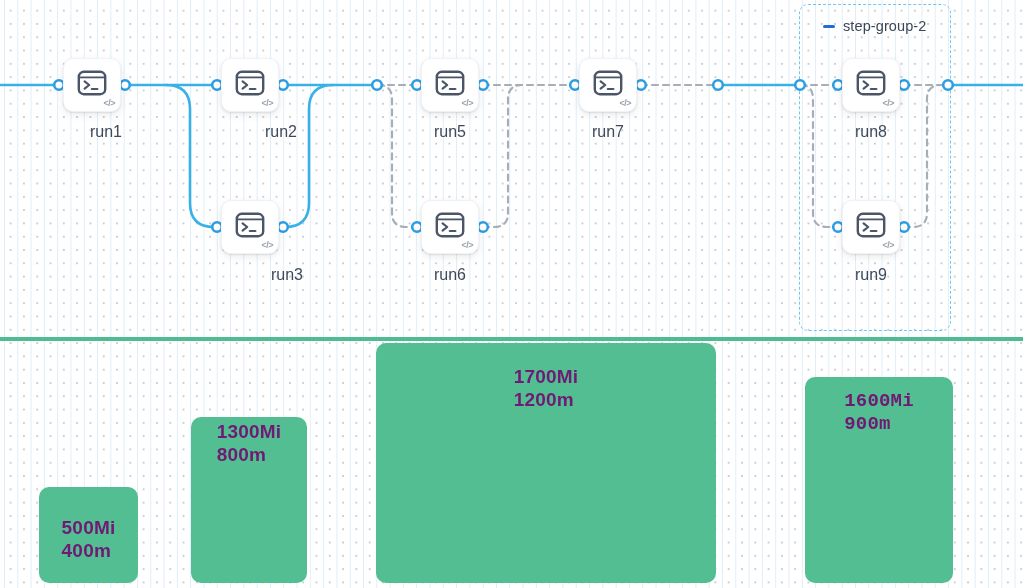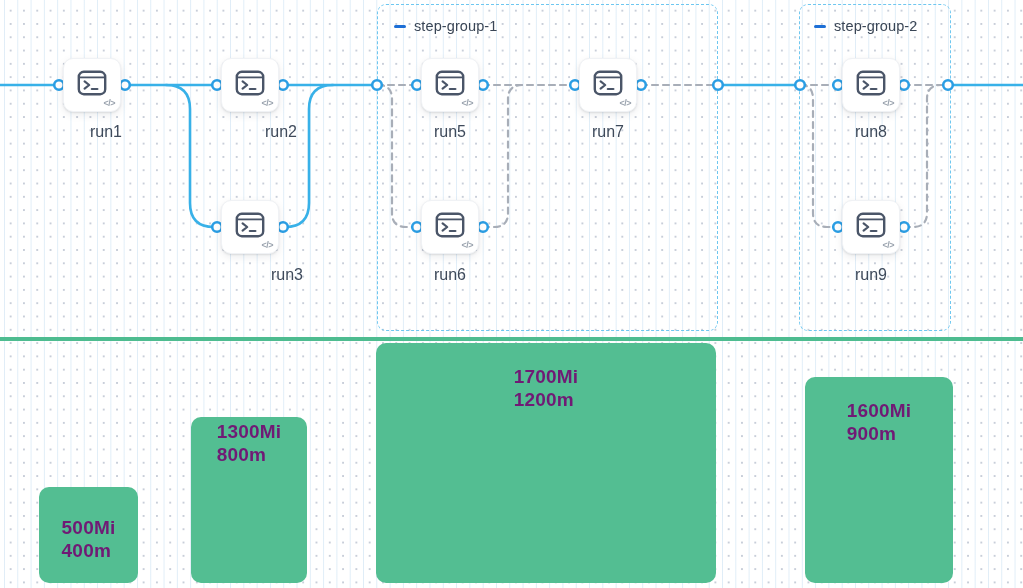--- a/index.html
+++ b/index.html
@@ -23,21 +23,21 @@
     border:1.6px dashed #6ec7f0;border-radius:9px;
     background:transparent;box-sizing:border-box;
   }
   .group-1{left:377px;width:341px;}
   .group-2{left:799px;width:152px;}
   .group-label{
     position:absolute;top:13px;display:flex;align-items:center;gap:8px;
     font-size:14.5px;color:#3a4656;font-weight:500;letter-spacing:.1px;
   }
   .group-1 .group-label{left:16px;}
-  .group-2 .group-label{left:14px;align-items:center;}
+  .group-2 .group-label{left:23px;align-items:center;}
   .group-dash{width:12px;height:3px;border-radius:2px;background:#1d6fd6;display:inline-block;}
   
   svg.edges{position:absolute;left:0;top:0;z-index:2;}
   
   .node{
     position:absolute;width:58px;height:54px;border-radius:10px;background:#fff;
     border:1px solid #f0f2f5;box-sizing:border-box;z-index:3;
     box-shadow:0 1px 2px rgba(16,24,40,.10),0 3px 8px rgba(16,24,40,.08);
     display:flex;align-items:flex-start;justify-content:center;
   }
@@ -70,33 +70,27 @@
     font-size:19px;line-height:23px;font-weight:700;color:#701a75;
     text-align:left;letter-spacing:.2px;
   }
   #bar-0{left:39px; top:487px;width:99px;height:96px;}
   #bar-1{left:191px;top:417px;width:116px;height:166px;}
   #bar-2{left:376px;top:343px;width:340px;height:240px;}
   #bar-3{left:805px;top:377px;width:148px;height:206px;}
   #bar-0 .res-text{margin-top:29px;}
   #bar-1 .res-text{margin-top:3px;}
   #bar-2 .res-text{margin-top:22px;}
-  #bar-3 .res-text{margin-top:22px;}
+  #bar-3 .res-text{margin-top:13px;font-family:Liberation Mono, monospace;}
 </style>
 </head>
 <body>
 
 <div class="canvas">
 
-  <div class="step-group group-1">
-    <div class="group-label">
-      <span class="group-dash"></span>
-      <span>step-group-1</span>
-    </div>
-  </div>
   <div class="step-group group-2">
     <div class="group-label">
       <span class="group-dash"></span>
       <span>step-group-2</span>
     </div>
   </div>
 
   <svg class="edges" width="1023" height="588" viewBox="0 0 1023 588">
     <g fill="none" stroke="#38b1e8" stroke-width="2.6" stroke-linecap="round">
       <path d="M0,85 H59"></path>

